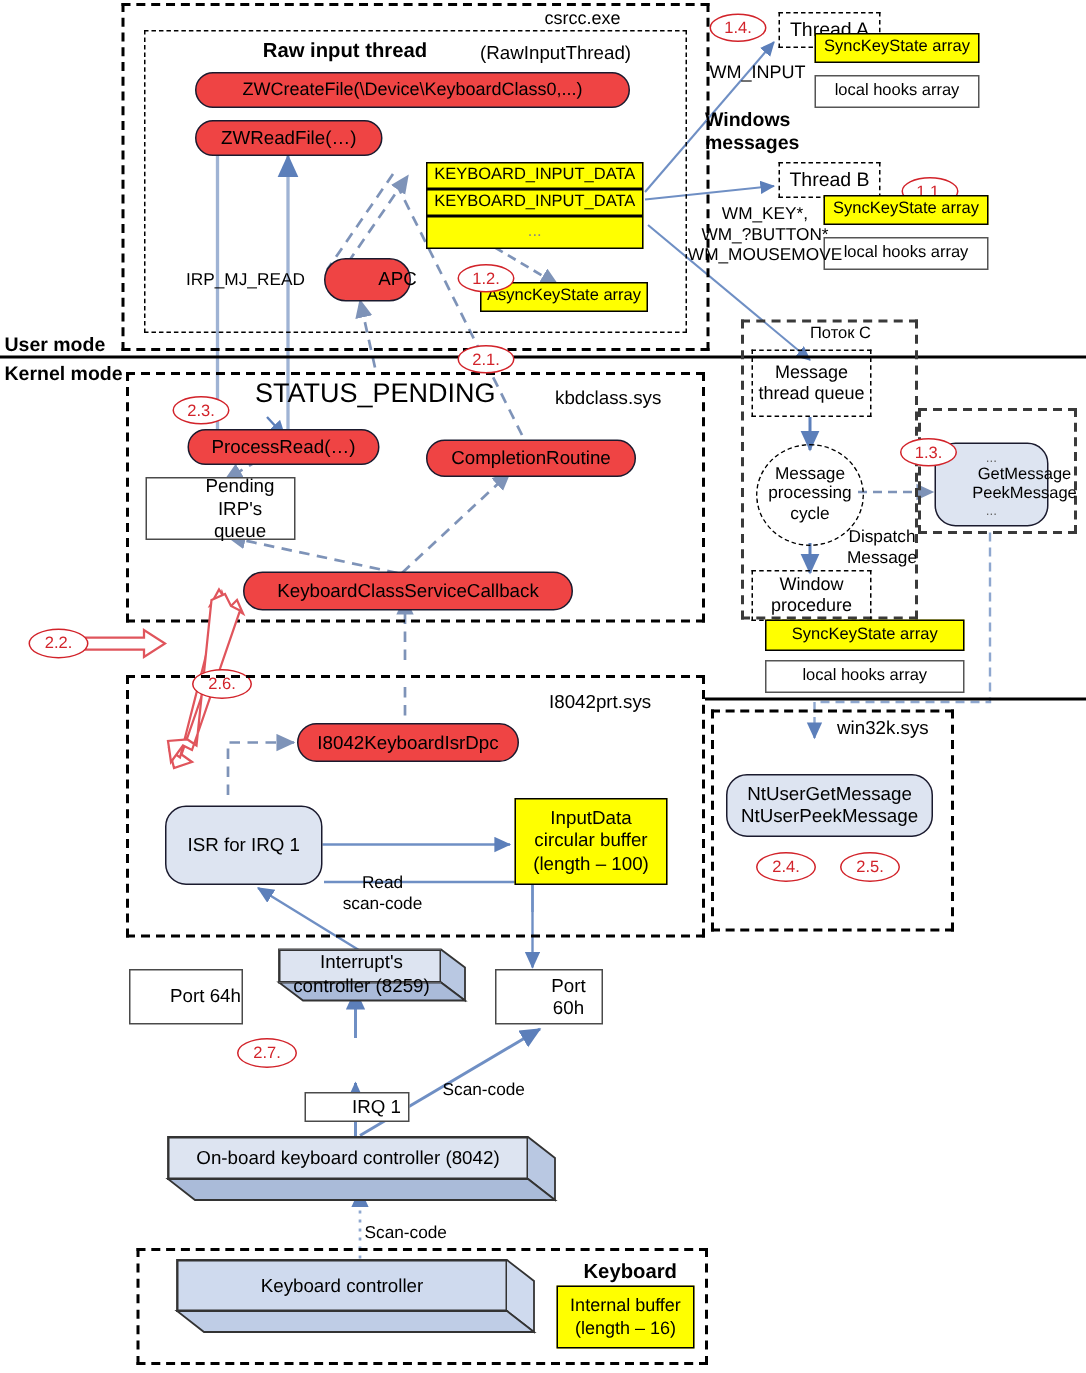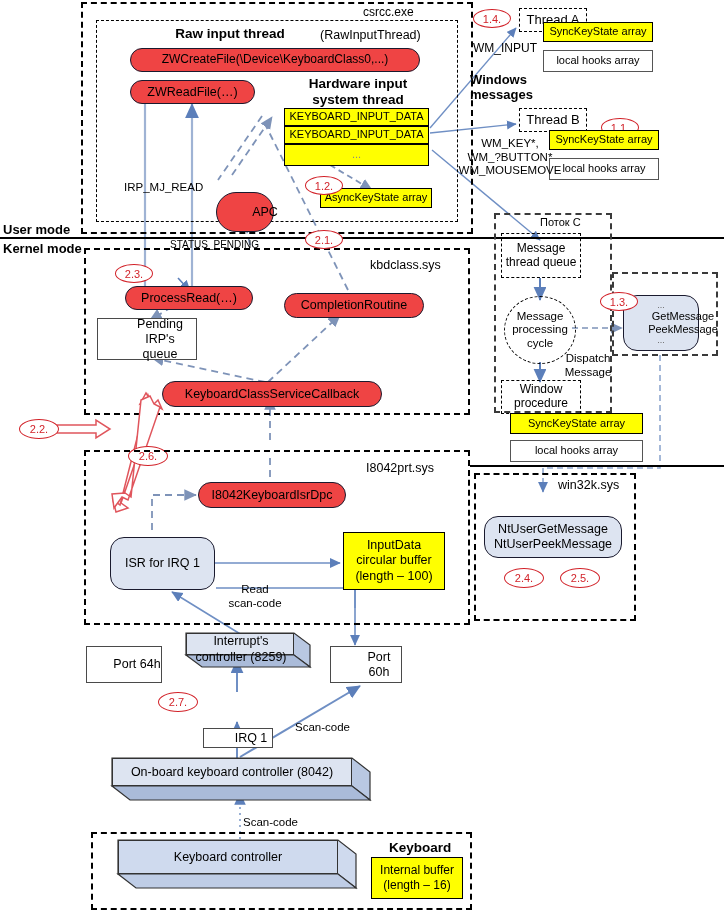--- a/index.html
+++ b/index.html
@@ -258,28 +258,26 @@
   <div class="abs lbl" style="left:363px;top:5px;font-size:12px;">csrcc.exe</div>
 
   <div class="abs dashbox-thin" style="left:96px;top:20px;width:362px;height:202px;"></div>
 
   <div class="abs title-bold" style="left:150px;top:26px;width:160px;">Raw input thread</div>
   <div class="abs lbl" style="left:320px;top:28px;font-size:12.5px;">(RawInputThread)</div>
 
   <div class="abs round" style="left:130px;top:48px;width:290px;height:24px;font-size:12px;">ZWCreateFile(\Device\KeyboardClass0,...)</div>
   <div class="abs round" style="left:130px;top:80px;width:125px;height:24px;">ZWReadFile(…)</div>
 
-  <div class="abs title-bold" style="left:288px;top:76px;width:140px;white-space:pre-line;">Hardware input
-system thread</div>
 
   <div class="abs yellow" style="left:284px;top:108px;width:145px;height:18px;">KEYBOARD_INPUT_DATA</div>
   <div class="abs yellow" style="left:284px;top:126px;width:145px;height:18px;">KEYBOARD_INPUT_DATA</div>
   <div class="abs yellow" style="left:284px;top:144px;width:145px;height:22px;color:#888;">...</div>
 
-  <div class="abs round" style="left:216px;top:192px;width:58px;height:40px;padding-left:40px;">APC</div>
+  <div class="abs round" style="left:216px;top:172px;width:58px;height:29px;padding-left:40px;">APC</div>
 
   <div class="abs yellow" style="left:320px;top:188px;width:112px;height:20px;">AsyncKeyState array</div>
 
   <div class="abs lbl" style="left:124px;top:181px;">IRP_MJ_READ</div>
 
   <div class="abs marker" style="left:305px;top:176px;width:38px;height:19px;">1.2.</div>
 
   <div class="abs dashbox-label" style="left:519px;top:8px;width:68px;height:24px;">Thread A</div>
   <div class="abs yellow" style="left:543px;top:22px;width:110px;height:20px;">SyncKeyState array</div>
   <div class="abs whitebox" style="left:543px;top:50px;width:110px;height:22px;">local hooks array</div>
@@ -321,21 +319,21 @@
     <span style="color:#666;font-size:9px;line-height:1;">...</span>
     <span style="white-space:pre-line;line-height:1.15;margin-left:44px;">GetMessage
 PeekMessage</span>
     <span style="color:#666;font-size:9px;line-height:1;">...</span>
   </div>
   <div class="abs marker" style="left:600px;top:292px;width:38px;height:19px;">1.3.</div>
 
   <div class="abs dashbox" style="left:84px;top:248px;width:386px;height:167px;"></div>
   <div class="abs lbl" style="left:370px;top:258px;font-size:12.5px;">kbdclass.sys</div>
 
-  <div class="abs lbl" style="left:170px;top:239px;font-size:10px;">STATUS_PENDING</div>
+  <div class="abs lbl" style="left:170px;top:252px;font-size:18px;">STATUS_PENDING</div>
 
   <div class="abs round" style="left:125px;top:286px;width:128px;height:24px;">ProcessRead(…)</div>
   <div class="abs round" style="left:284px;top:293px;width:140px;height:25px;">CompletionRoutine</div>
 
   <div class="abs plainbox" style="left:97px;top:318px;width:100px;height:42px;">Pending IRP's
 queue</div>
 
   <div class="abs round" style="left:162px;top:381px;width:220px;height:26px;">KeyboardClassServiceCallback</div>
 
   <div class="abs marker" style="left:305px;top:230px;width:38px;height:19px;">2.1.</div>

